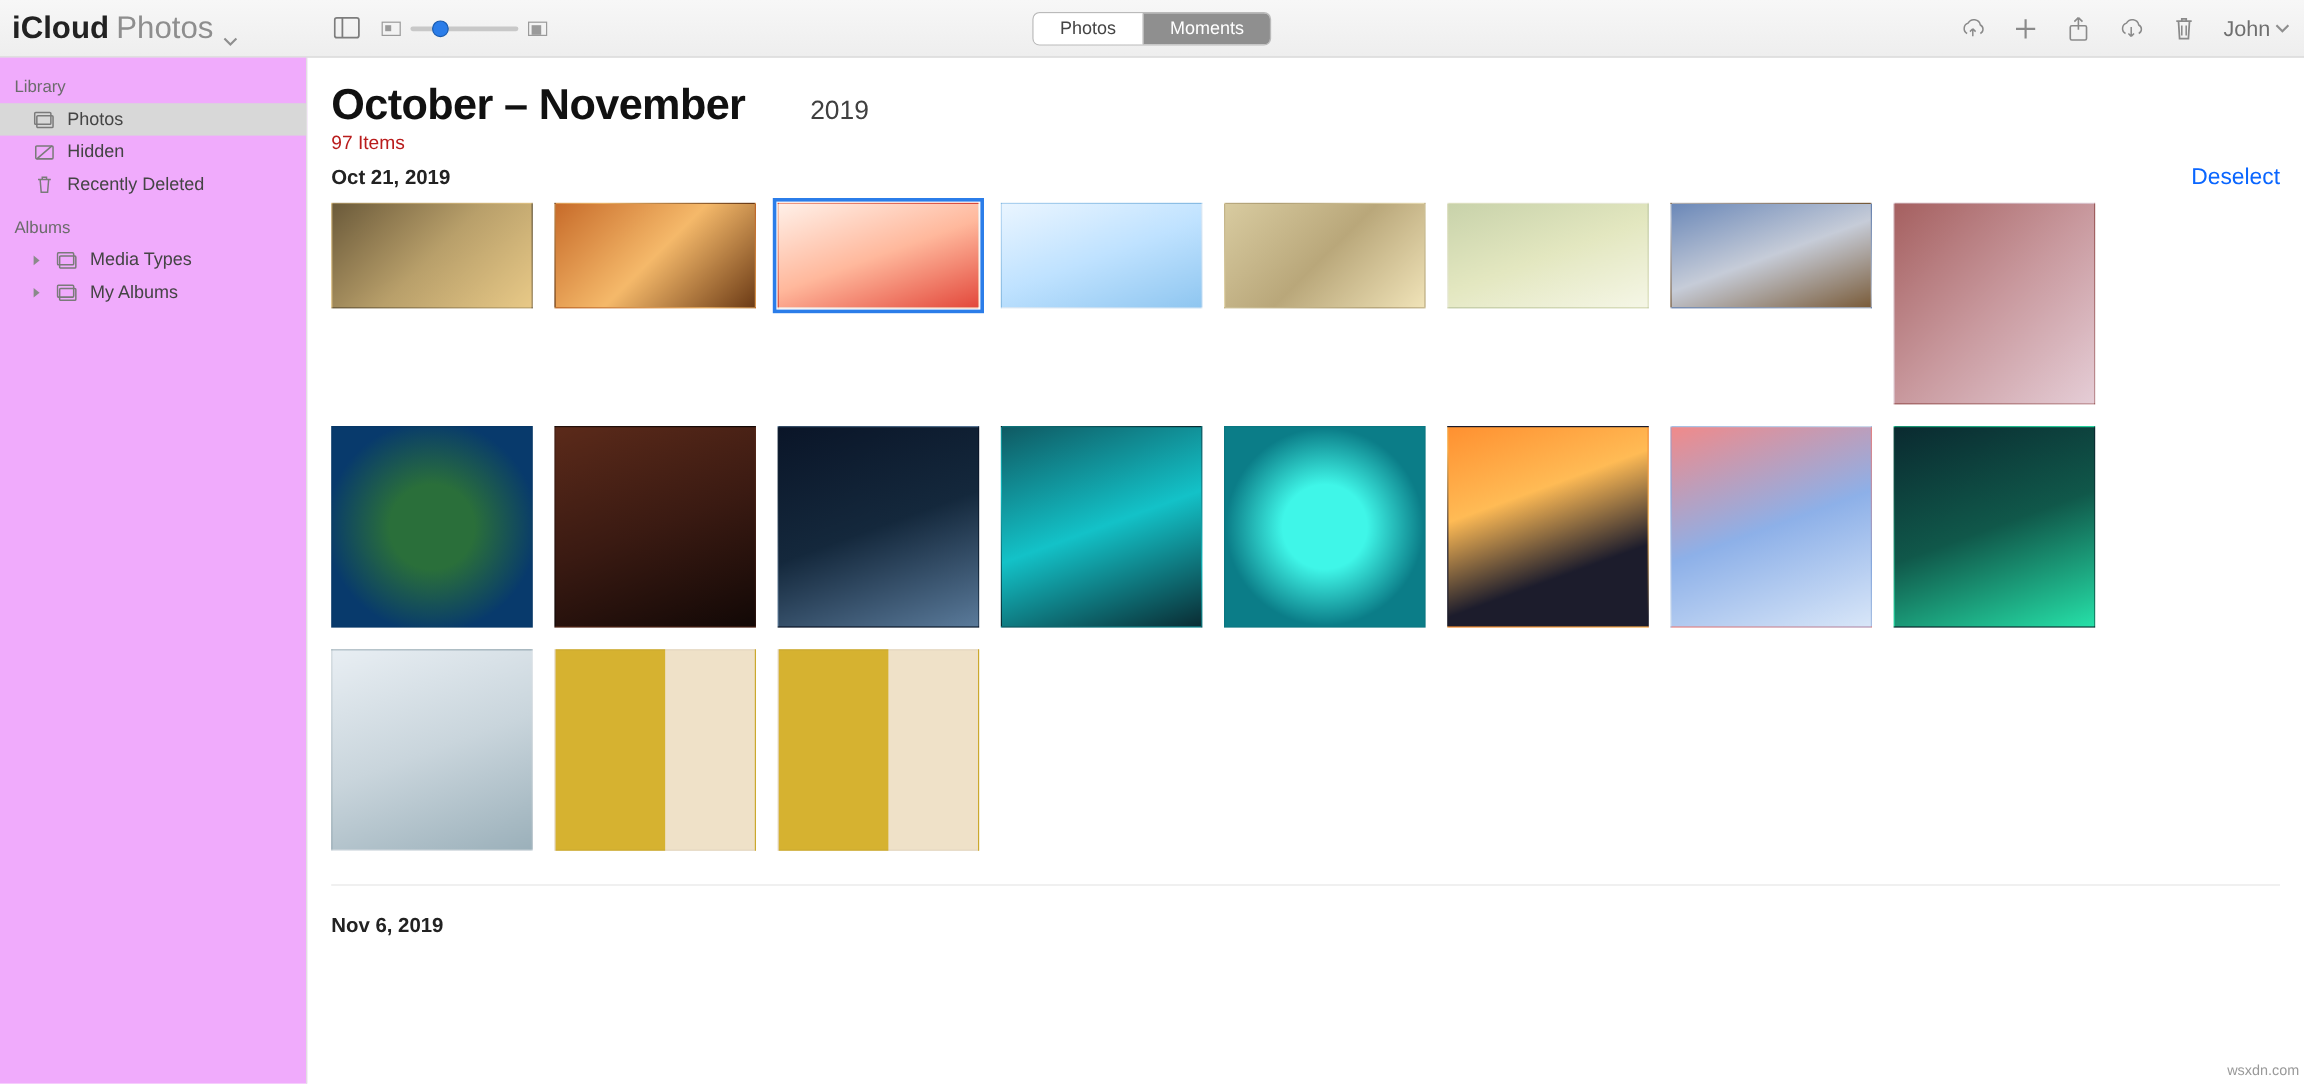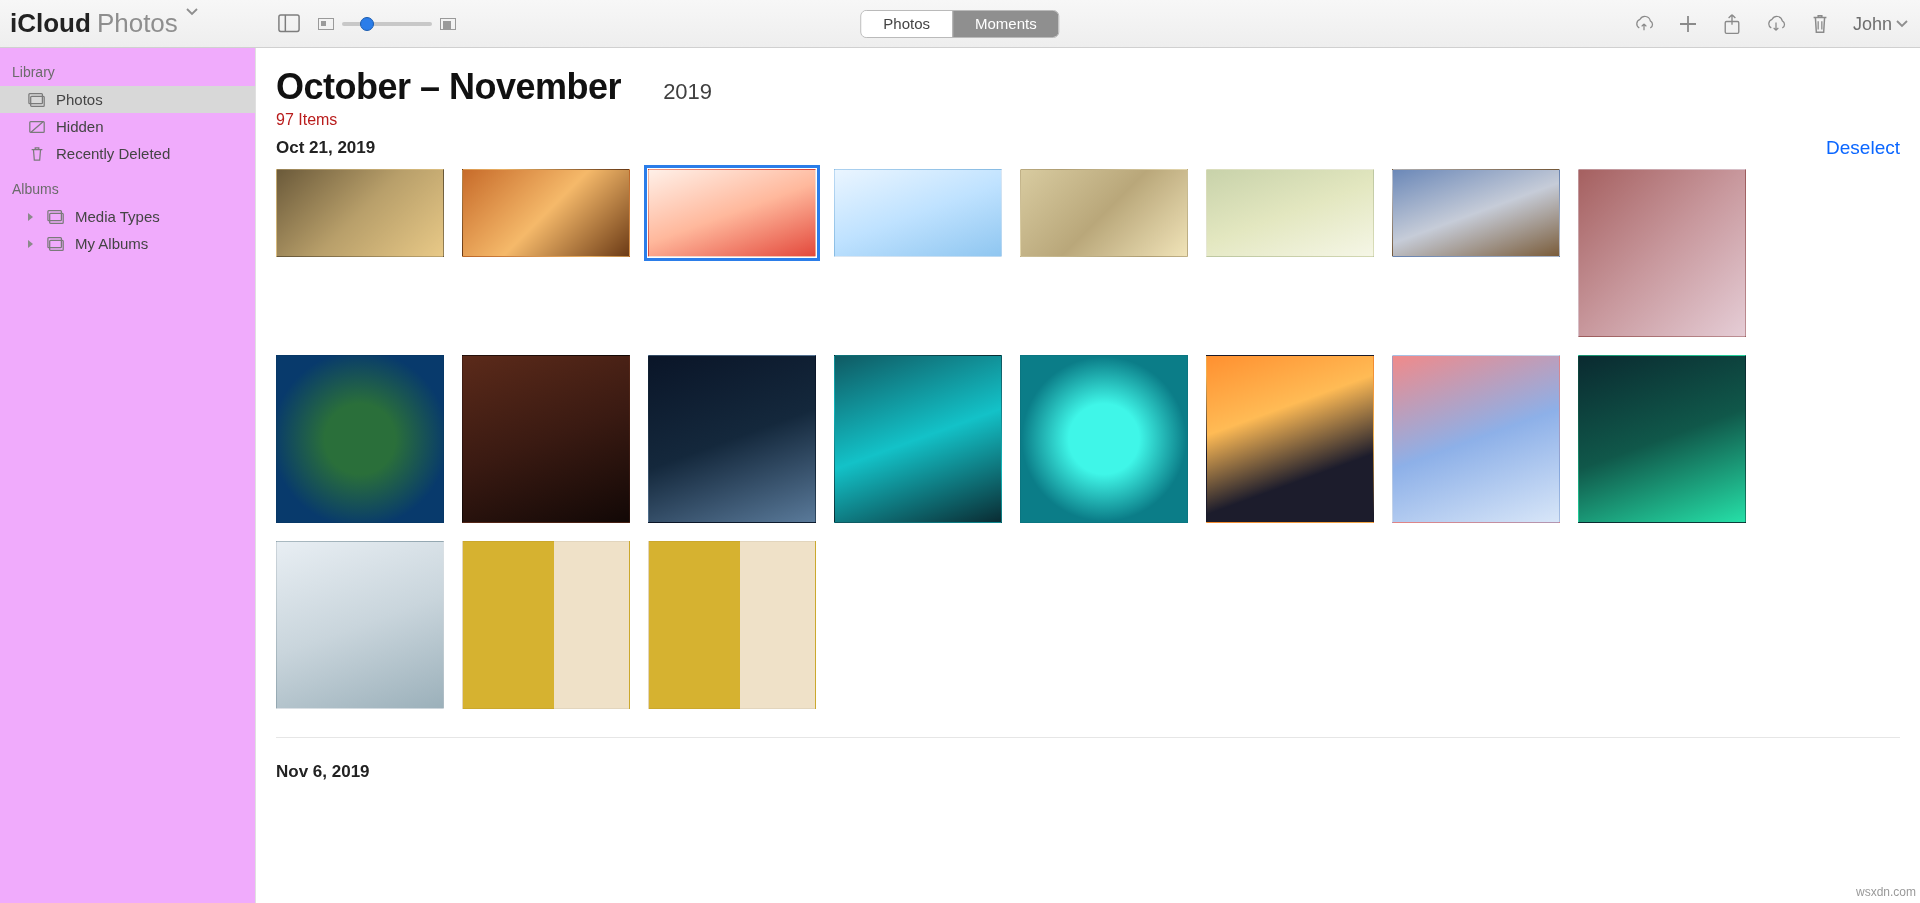--- a/index.html
+++ b/index.html
@@ -7,21 +7,21 @@
 
 
 #toolbar {
   height: 48px; width: 100%;
   background: linear-gradient(#f7f7f7, #eeeeee);
   border-bottom: 1px solid #d0d0d0;
   display: flex; align-items: center;
   padding: 0 10px;
   position: relative;
 }
-.brand { display: flex; align-items: flex-start; gap: 6px; cursor: pointer; }
+.brand { display: flex; align-items: flex-end; gap: 6px; cursor: pointer; }
 .brand-primary { font-size: 26px; font-weight: 600; color: #222; }
 .brand-secondary { font-size: 26px; font-weight: 400; color: #8e8e8e; }
 .brand-caret { margin-left: 2px; }
 .brand-caret svg { display:block; }
 
 .tool-cluster { display: flex; align-items: center; gap: 18px; margin-left: 80px; }
 .tool-icon { width: 22px; height: 22px; display:flex; align-items:center; justify-content:center; cursor:pointer; }
 .slider-wrap { display:flex; align-items:center; gap:8px; }
 .slider-track { width: 90px; height: 4px; background:#c8c8c8; border-radius:2px; position:relative; }
 .slider-knob { position:absolute; top:50%; left:28%; transform:translate(-50%,-50%); width:14px; height:14px; border-radius:50%; background:#2b7de9; border:1px solid #1a5cb0; }
@@ -52,21 +52,21 @@
 }
 .side-header { padding:4px 12px 6px; color:#6b6b6b; font-size:14px; }
 .side-item { display:flex; align-items:center; gap:10px; padding:5px 12px 5px 28px; cursor:pointer; }
 .side-item.selected { background:#d8d8d8; }
 .side-item svg { width:18px; height:16px; flex:none; }
 .side-item.album { }
 .disc { width:0; height:0; border-left:5px solid #8a8a8a; border-top:4px solid transparent; border-bottom:4px solid transparent; margin-right:4px; }
 
 
 #main { position:absolute; top:48px; left:256px; right:0; bottom:0; overflow:auto; padding:18px 20px 40px; }
-.title-row { display:flex; align-items:baseline; gap:10px; }
+.title-row { display:flex; align-items:baseline; gap:22px; }
 .title-bold { font-size:36px; font-weight:800; color:#111; letter-spacing:-0.5px; }
 .title-year { font-size:22px; font-weight:400; color:#404040;margin-left:32px; }
 .subtitle { color:#b91c1c; font-size:16px; margin-top:3px; }
 
 .section { border-top:1px none; }
 .section + .section { border-top:1px solid #e6e6e6; padding-top:16px; margin-top:28px; }
 .section-head { display:flex; justify-content:space-between; align-items:center; margin-bottom:10px; margin-top:8px; }
 .section-date { font-size:17px; font-weight:600; color:#222; }
 .deselect { color:#0a66ff; font-size:19px; cursor:pointer; font-weight:500; }
 .section:first-of-type { border-top:1px solid #e6e6e6; padding-top:12px; }

